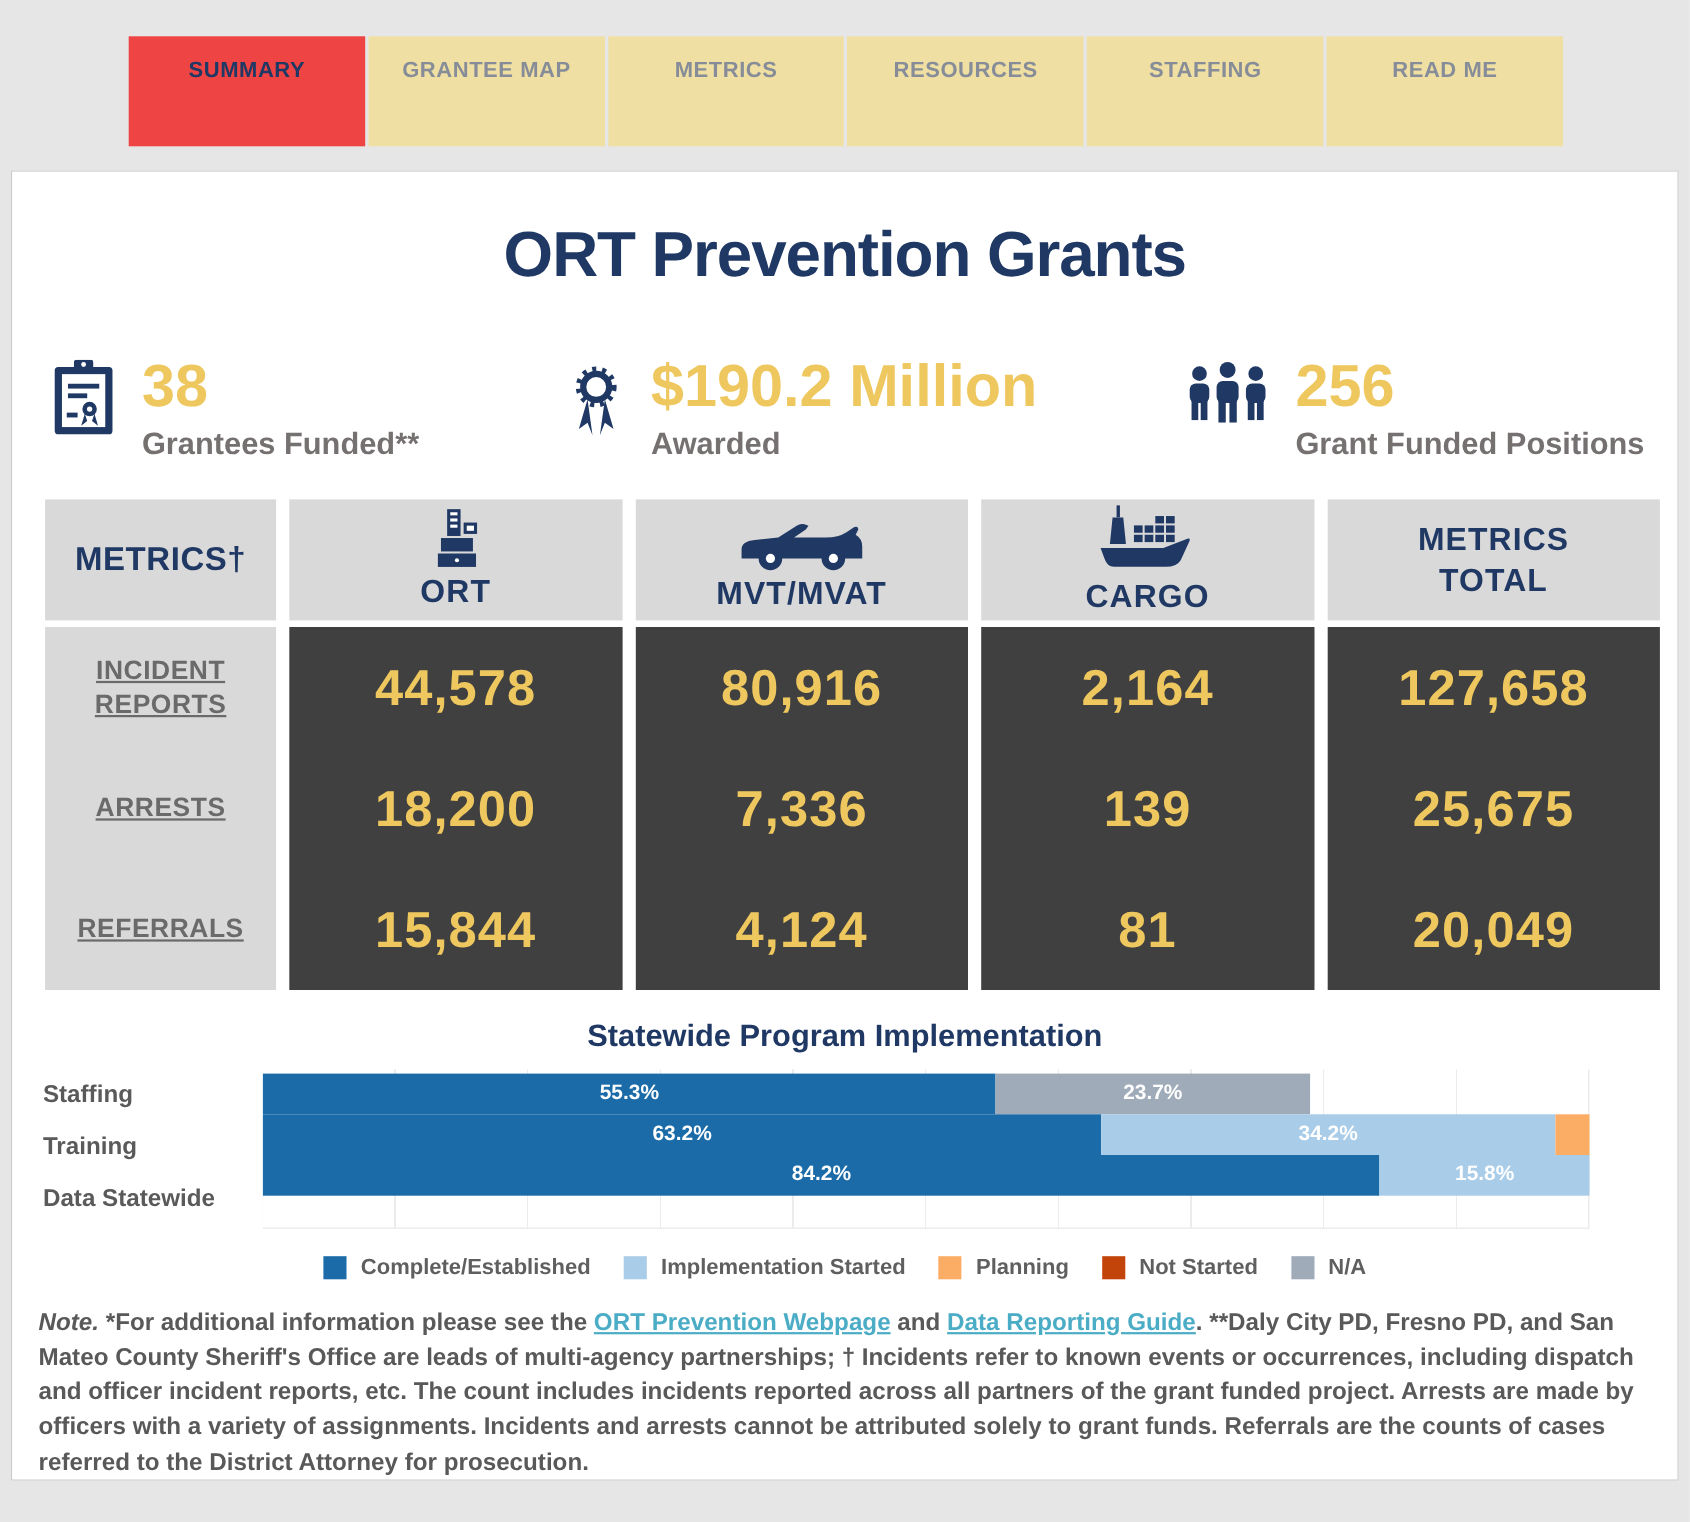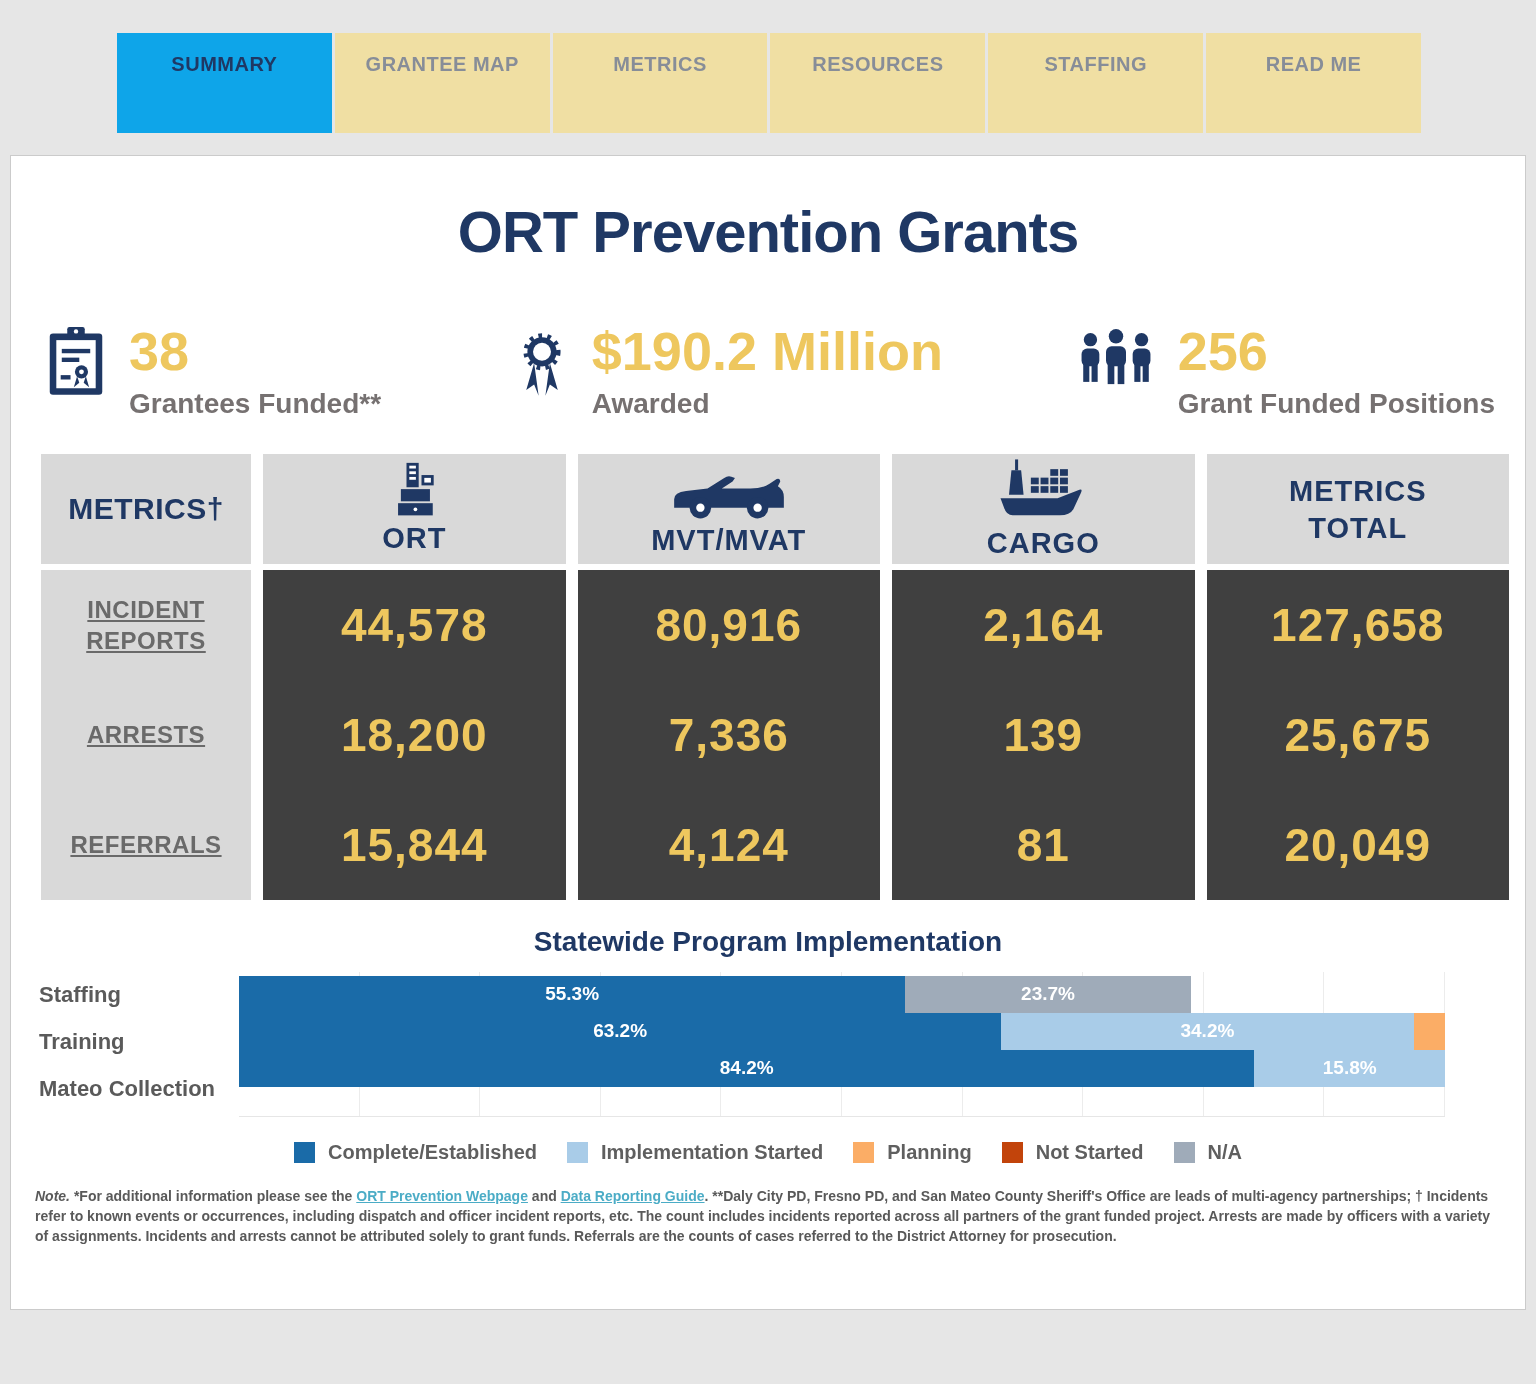--- a/index.html
+++ b/index.html
@@ -1,21 +1,21 @@
 <!DOCTYPE html>
 <html><head>
 <meta charset="utf-8">
 <style>
   html,body{margin:0;padding:0;width:1536px;height:1384px;background:#E6E6E6;overflow:hidden;
     font-family:"Liberation Sans","DejaVu Sans",sans-serif;}
   
   .tab-bar{margin:33px 0 0 117px;width:1304px;height:100px;display:flex;gap:3px;}
   .tab{flex:1;background:#F0DFA3;cursor:pointer;padding-top:20px;text-align:center;box-sizing:border-box;}
   .tab .tab-label{font-size:20px;font-weight:bold;letter-spacing:.5px;color:#878D98;}
-  .tab.active{background:#0ea5e9;}
+  .tab.active{background:#ef4444;}
   .tab.active .tab-label{color:#1F3864;}
   
   .card{margin:22px 0 0 10px;width:1516px;min-height:1155px;background:#fff;border:1px solid #CBCBCB;box-sizing:border-box;}
   .page-title{margin-top:42px;text-align:center;font-size:58px;font-weight:bold;color:#1F3864;letter-spacing:-1px;}
   
   .kpi-row{display:flex;justify-content:space-between;align-items:flex-start;margin:58px 30px 0 34px;}
   .kpi{display:flex;align-items:flex-start;}
   .kpi .icon{margin-right:22px;margin-top:4px;}
   .kpi .icon svg{display:block;}
   .kpi-value{font-size:54px;font-weight:bold;color:#EEC75E;line-height:1.05;}
@@ -45,21 +45,21 @@
     border-bottom:1px solid #E6E6E6;}
   .chart-bar{position:relative;height:37px;display:flex;}
   .bar-seg{height:100%;display:flex;align-items:center;justify-content:center;}
   .bar-seg span{color:#fff;font-size:19px;font-weight:bold;}
   
   .legend{display:flex;justify-content:center;align-items:center;margin-top:24px;gap:30px;}
   .legend-item{display:flex;align-items:center;gap:13px;}
   .legend-swatch{width:21px;height:21px;flex:none;}
   .legend-label{font-size:20px;font-weight:bold;color:#5F5F5F;}
   
-  .note{margin:22px 24px 0 24px;font-size:14px;font-weight:bold;color:#595959;line-height:1.45;}
+  .note{margin:22px 24px 0 24px;font-size:22px;font-weight:bold;color:#595959;line-height:1.45;}
   .note a{color:#4BACC6;text-decoration:underline;cursor:pointer;}
   .note em{font-style:italic;}
 </style>
 </head>
 <body>
 
 <div class="tab-bar">
     <div class="tab active"><span class="tab-label">SUMMARY</span></div>
     <div class="tab"><span class="tab-label">GRANTEE MAP</span></div>
     <div class="tab"><span class="tab-label">METRICS</span></div>
@@ -256,21 +256,21 @@
           <div class="mt-value">20,049</div>
         </div>
       </div>
   </div>
 
   <div class="chart-title">Statewide Program Implementation</div>
   <div class="chart-area">
     <div class="chart-labels">
         <div class="chart-label">Staffing</div>
         <div class="chart-label">Training</div>
-        <div class="chart-label">Mateo Collection</div>
+        <div class="chart-label">Data Statewide</div>
       </div>
     <div class="plot-wrap">
         <div class="chart-bar">
           <div class="bar-seg" style="width: 55.2448%; background: rgb(26, 107, 168);">
             <span>55.3%</span>
           </div>
           <div class="bar-seg" style="width: 23.6763%; background: rgb(159, 171, 185);">
             <span>23.7%</span>
           </div>
         </div>

